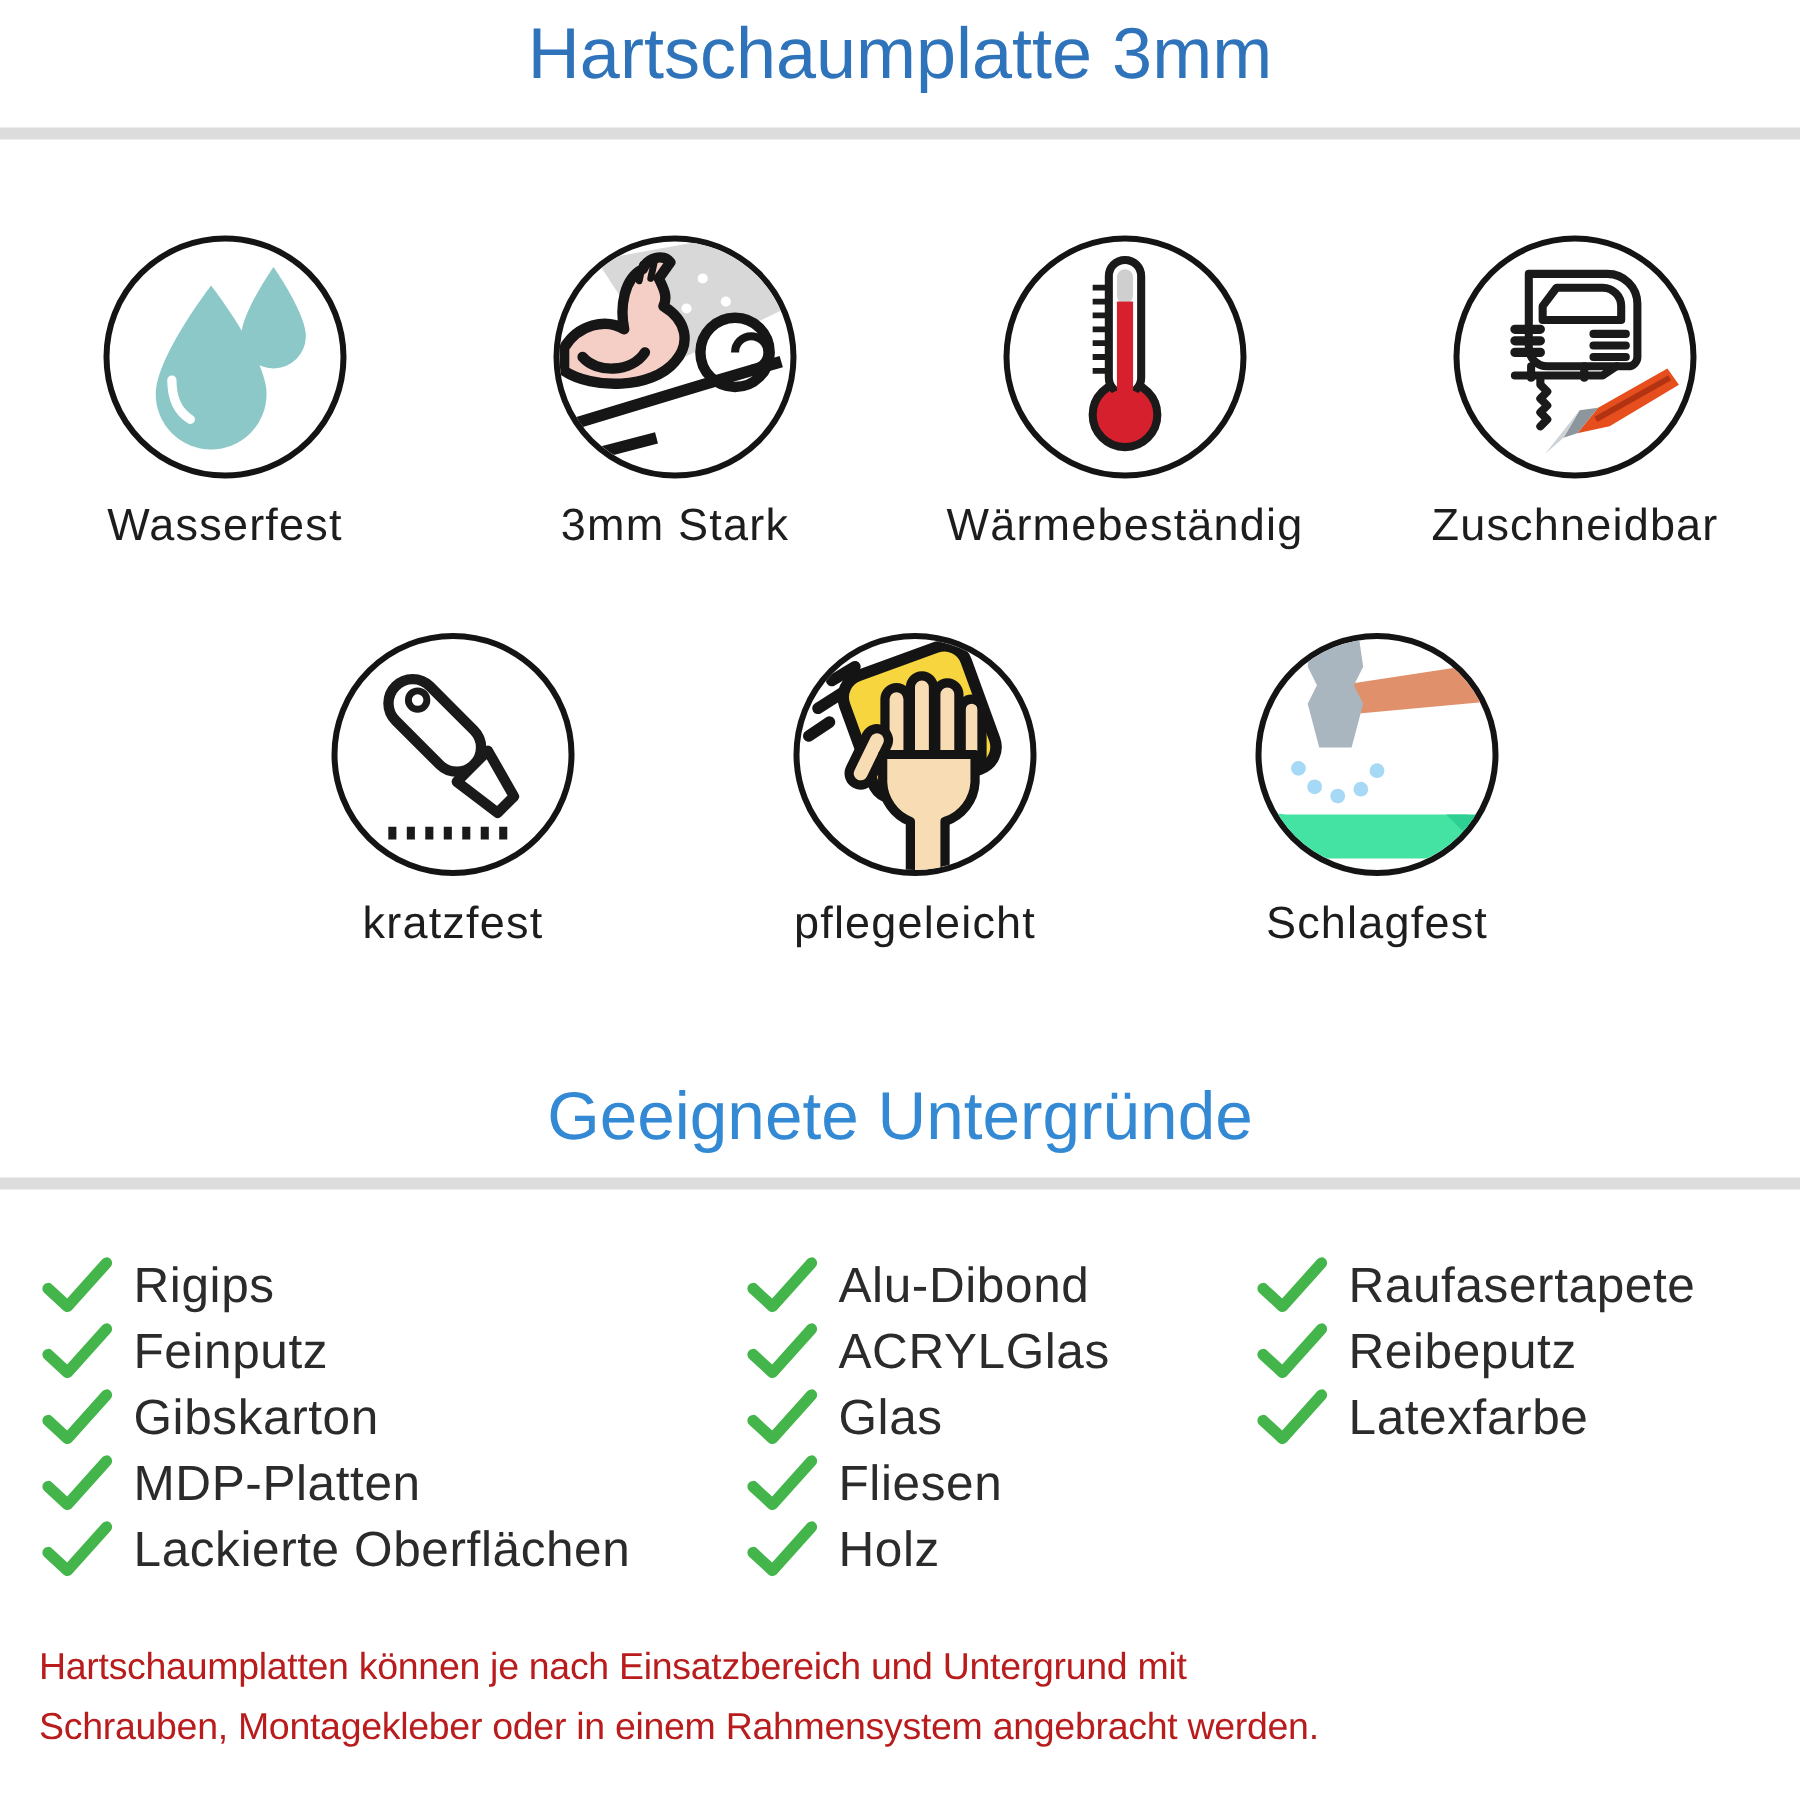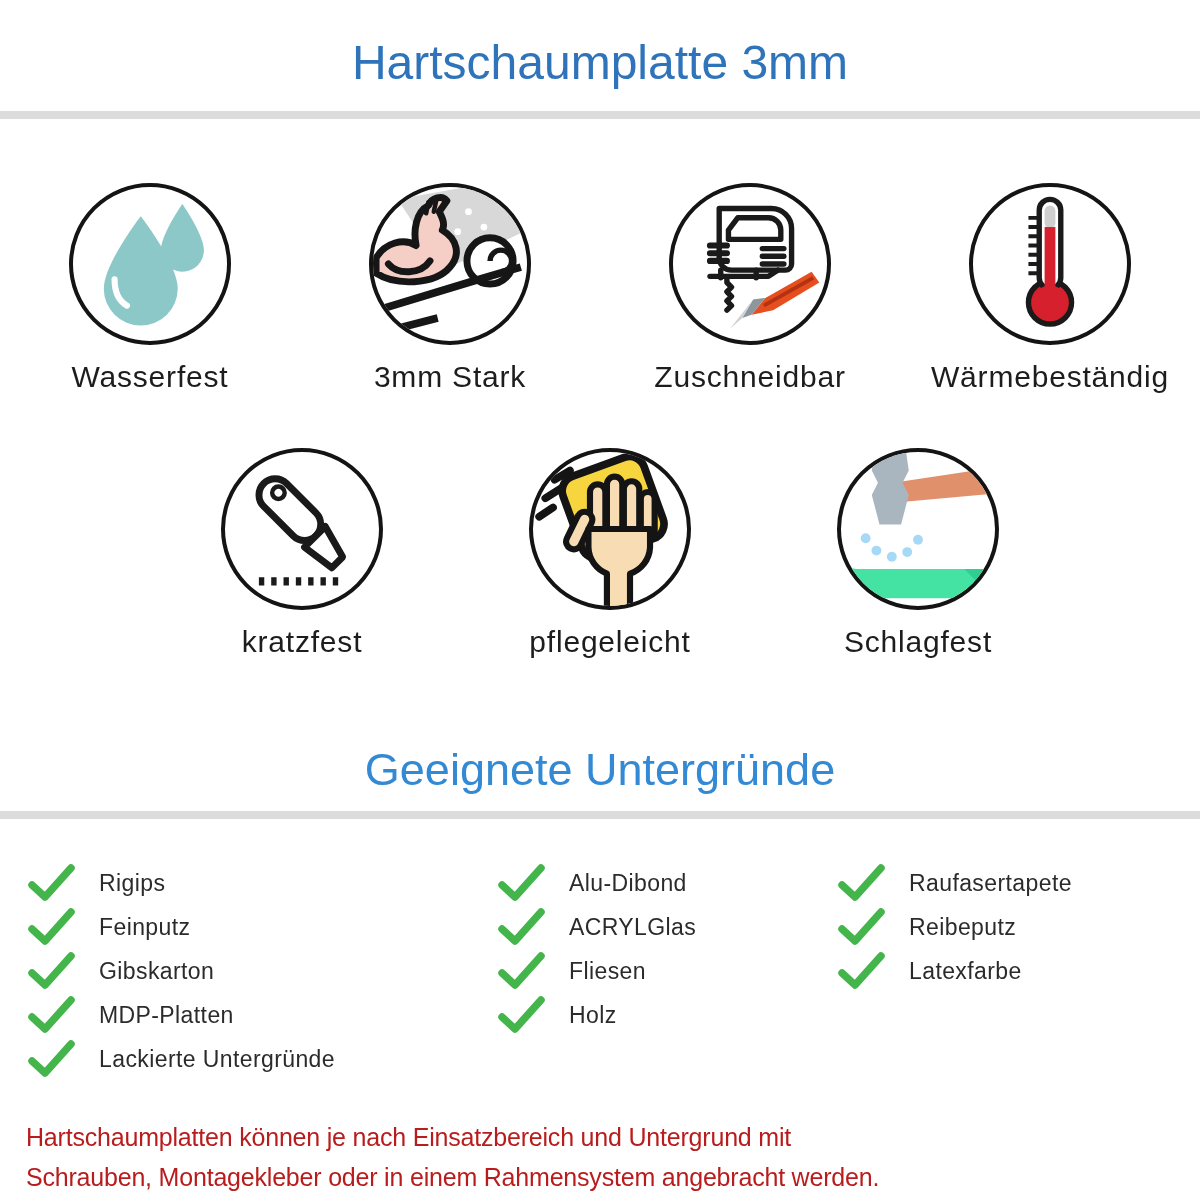--- a/index.html
+++ b/index.html
@@ -1,19 +1,19 @@
 <!DOCTYPE html>
 <html><head>
 <meta charset="utf-8">
 <style>
   html,body{margin:0;padding:0;background:#fff;}
   body{width:1200px;height:1200px;overflow:hidden;font-family:"Liberation Sans",sans-serif;}
   .canvas{position:relative;width:1200px;height:1200px;background:#fff;}
 
-  .page-title{margin:0;padding-top:34px;text-align:center;font-size:48px;font-weight:400;
+  .page-title{margin:0;padding-top:8px;text-align:center;font-size:48px;font-weight:400;
     color:#2f74ba;letter-spacing:0px;line-height:58px;}
   .divider{height:8px;background:#dcdcdc;}
   .divider-top{margin-top:19px;}
   .divider-section{margin-top:14px;}
 
   .features-row{display:flex;justify-content:center;}
   .row1{margin-top:64px;}
   .row2{margin-top:54px;gap:56px;padding-left:20px;}
   .row1 .feature{width:300px;}
   .row2 .feature{width:252px;}
@@ -23,21 +23,21 @@
   .icon-circle svg{width:100%;height:100%;display:block;}
   .feature-label{margin-top:15px;font-size:30px;color:#1d1d1d;letter-spacing:0.8px;text-align:center;}
 
   .section-title{margin:84px 0 0;text-align:center;font-size:45px;font-weight:400;
     color:#3389d3;line-height:54px;}
 
   .substrates{display:flex;margin-top:42px;padding-left:28px;}
   .substrates ul{list-style:none;margin:0;padding:0;}
   .col-1{width:470px;}
   .col-2{width:340px;}
-  .substrate{display:flex;align-items:center;gap:24px;height:44px;font-size:23px;
+  .substrate{display:flex;align-items:center;gap:14px;height:44px;font-size:33px;
     color:#2b2b2b;letter-spacing:0.4px;white-space:nowrap;}
   .check{flex:0 0 auto;}
 
   .footer-note{margin:36px 0 0;padding-left:26px;font-size:25px;line-height:40px;
     color:#b91c1c;letter-spacing:-0.2px;}
 </style>
 </head>
 <body>
 
 <div class="canvas">
@@ -68,41 +68,20 @@
           <circle cx="76" cy="48" r="15" fill="#ffffff" stroke="#161616" stroke-width="4.5"></circle>
           <path d="M76 48 a7 7 0 1 1 7 7" stroke="#161616" stroke-width="3.5" fill="none"></path>
           <path d="M-4 82 L62 62 L96 52" stroke="#161616" stroke-width="5" fill="none"></path>
           <path d="M-4 97 L42 85" stroke="#161616" stroke-width="5" fill="none"></path>
           <path d="M2 46 C8 36 20 33 28 38 C26 28 28 16 36 12 C38 7 45 5 48 9 L43 16 C45 20 47 24 45 28 C55 34 57 44 50 52 C40 64 14 64 2 56 Z" fill="#f5cfc6" stroke="#161616" stroke-width="4.5" stroke-linejoin="round"></path>
           <path d="M36 10 l-1.5 7 M41 9 l-1.5 7" stroke="#161616" stroke-width="3" stroke-linecap="round"></path>
           <path d="M10 50 C16 57 31 57 37 48" stroke="#161616" stroke-width="4.5" fill="none" stroke-linecap="round"></path>
         </svg>
       </div>
       <div class="feature-label">3mm Stark</div>
-    </div>
-
-    <div class="feature">
-      <div class="icon-circle">
-        <svg viewBox="0 0 100 100">
-          <g fill="none" stroke="#1a1a1a" stroke-width="3.5" stroke-linejoin="round" stroke-linecap="round">
-            <path d="M30 14 H64 a13 13 0 0 1 13 13 V50 a4 4 0 0 1 -4 4 H38 a8 8 0 0 1 -8 -8 Z" fill="#fff"></path>
-            <path d="M42 20 h20 a8 8 0 0 1 8 8 v6 H36 v-6 l6 -8 Z" fill="#fff"></path>
-            <path d="M58 40 h14 M58 45 h14 M58 50 h14"></path>
-            <path d="M24 38 h11 M24 43 h11 M24 48 h11" stroke-width="4"></path>
-            <path d="M24 58 h38 l6 -4"></path>
-            <path d="M31 54 v5 M54 54 v5"></path>
-            <path d="M35 59 v3 l3 3 -3 3 3 3 -3 3 3 3 -3 3"></path>
-          </g>
-          <polygon points="51,83 60,72 90,55 95,62 65,80" fill="#e64e1e"></polygon>
-          <line x1="59" y1="77" x2="91" y2="59" stroke="#b23312" stroke-width="2.5"></line>
-          <polygon points="51,83 60,72 52,73 45,85" fill="#8d969c"></polygon>
-          <polygon points="45,85 52,73 37,92" fill="#cdd2d6"></polygon>
-        </svg>
-      </div>
-      <div class="feature-label">Zuschneidbar</div>
     </div>
 
     <div class="feature">
       <div class="icon-circle">
         <svg viewBox="0 0 100 100">
           <circle cx="50" cy="75" r="14" fill="#d6202d" stroke="#1a1a1a" stroke-width="3.5"></circle>
           <rect x="43" y="8" width="14" height="58" rx="7" fill="#ffffff" stroke="#1a1a1a" stroke-width="3.5"></rect>
           <rect x="46.5" y="12" width="7" height="15" rx="3.5" fill="#cfcfcf"></rect>
           <rect x="46.5" y="26" width="7" height="42" fill="#d6202d"></rect>
           <circle cx="50" cy="75" r="11" fill="#d6202d"></circle>
@@ -112,20 +91,41 @@
             <line x1="36" y1="32" x2="43" y2="32"></line>
               <line x1="36" y1="38" x2="43" y2="38"></line>
             <line x1="36" y1="44" x2="43" y2="44"></line>
               <line x1="36" y1="50" x2="43" y2="50"></line>
             <line x1="36" y1="56" x2="43" y2="56"></line>
           </g>
         </svg>
       </div>
       <div class="feature-label">Wärmebeständig</div>
     </div>
+
+    <div class="feature">
+      <div class="icon-circle">
+        <svg viewBox="0 0 100 100">
+          <g fill="none" stroke="#1a1a1a" stroke-width="3.5" stroke-linejoin="round" stroke-linecap="round">
+            <path d="M30 14 H64 a13 13 0 0 1 13 13 V50 a4 4 0 0 1 -4 4 H38 a8 8 0 0 1 -8 -8 Z" fill="#fff"></path>
+            <path d="M42 20 h20 a8 8 0 0 1 8 8 v6 H36 v-6 l6 -8 Z" fill="#fff"></path>
+            <path d="M58 40 h14 M58 45 h14 M58 50 h14"></path>
+            <path d="M24 38 h11 M24 43 h11 M24 48 h11" stroke-width="4"></path>
+            <path d="M24 58 h38 l6 -4"></path>
+            <path d="M31 54 v5 M54 54 v5"></path>
+            <path d="M35 59 v3 l3 3 -3 3 3 3 -3 3 3 3 -3 3"></path>
+          </g>
+          <polygon points="51,83 60,72 90,55 95,62 65,80" fill="#e64e1e"></polygon>
+          <line x1="59" y1="77" x2="91" y2="59" stroke="#b23312" stroke-width="2.5"></line>
+          <polygon points="51,83 60,72 52,73 45,85" fill="#8d969c"></polygon>
+          <polygon points="45,85 52,73 37,92" fill="#cdd2d6"></polygon>
+        </svg>
+      </div>
+      <div class="feature-label">Zuschneidbar</div>
+    </div>
   </div>
 
   <div class="features-row row2">
 
     <div class="feature">
       <div class="icon-circle">
         <svg viewBox="0 0 100 100">
           <g transform="rotate(45 46 42)" fill="#ffffff" stroke="#1a1a1a" stroke-width="4.5" stroke-linejoin="round">
             <rect x="16" y="31" width="48" height="21" rx="10.5"></rect>
             <circle cx="27" cy="39" r="4" stroke-width="3" fill="none"></circle>
@@ -200,36 +200,42 @@
       <li class="substrate">
         <svg class="check" width="47" height="38" viewBox="0 0 47 38">
             <polyline points="4,21 17,33 43,4" fill="none" stroke="#43b54b" stroke-width="7.5" stroke-linecap="round" stroke-linejoin="round"></polyline>
           </svg>
         <span>MDP-Platten</span>
       </li>
       <li class="substrate">
         <svg class="check" width="47" height="38" viewBox="0 0 47 38">
             <polyline points="4,21 17,33 43,4" fill="none" stroke="#43b54b" stroke-width="7.5" stroke-linecap="round" stroke-linejoin="round"></polyline>
           </svg>
-        <span>Lackierte Untergründe</span>
+        <span>Lackierte Oberflächen</span>
       </li>
     </ul>
 
     <ul class="col-2">
       <li class="substrate">
         <svg class="check" width="47" height="38" viewBox="0 0 47 38">
             <polyline points="4,21 17,33 43,4" fill="none" stroke="#43b54b" stroke-width="7.5" stroke-linecap="round" stroke-linejoin="round"></polyline>
           </svg>
         <span>Alu-Dibond</span>
       </li>
       <li class="substrate">
         <svg class="check" width="47" height="38" viewBox="0 0 47 38">
             <polyline points="4,21 17,33 43,4" fill="none" stroke="#43b54b" stroke-width="7.5" stroke-linecap="round" stroke-linejoin="round"></polyline>
           </svg>
         <span>ACRYLGlas</span>
+      </li>
+      <li class="substrate">
+        <svg class="check" width="47" height="38" viewBox="0 0 47 38">
+            <polyline points="4,21 17,33 43,4" fill="none" stroke="#43b54b" stroke-width="7.5" stroke-linecap="round" stroke-linejoin="round"></polyline>
+          </svg>
+        <span>Glas</span>
       </li>
       <li class="substrate">
         <svg class="check" width="47" height="38" viewBox="0 0 47 38">
             <polyline points="4,21 17,33 43,4" fill="none" stroke="#43b54b" stroke-width="7.5" stroke-linecap="round" stroke-linejoin="round"></polyline>
           </svg>
         <span>Fliesen</span>
       </li>
       <li class="substrate">
         <svg class="check" width="47" height="38" viewBox="0 0 47 38">
             <polyline points="4,21 17,33 43,4" fill="none" stroke="#43b54b" stroke-width="7.5" stroke-linecap="round" stroke-linejoin="round"></polyline>

